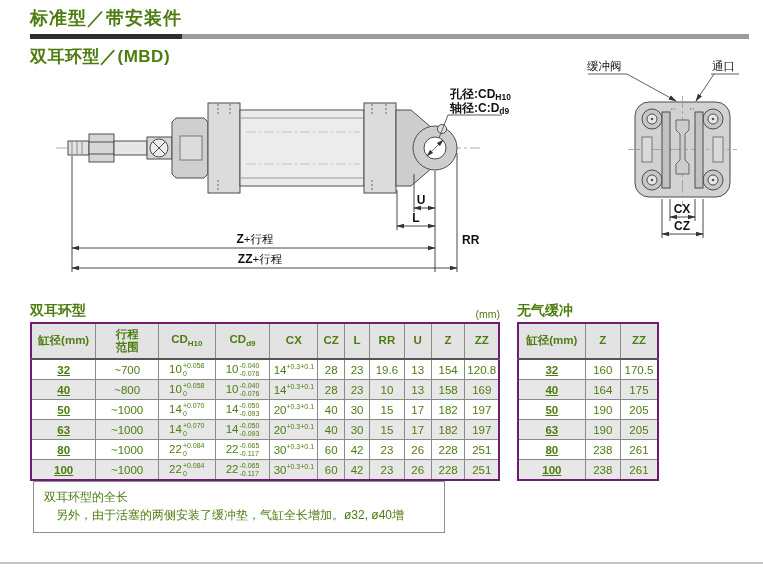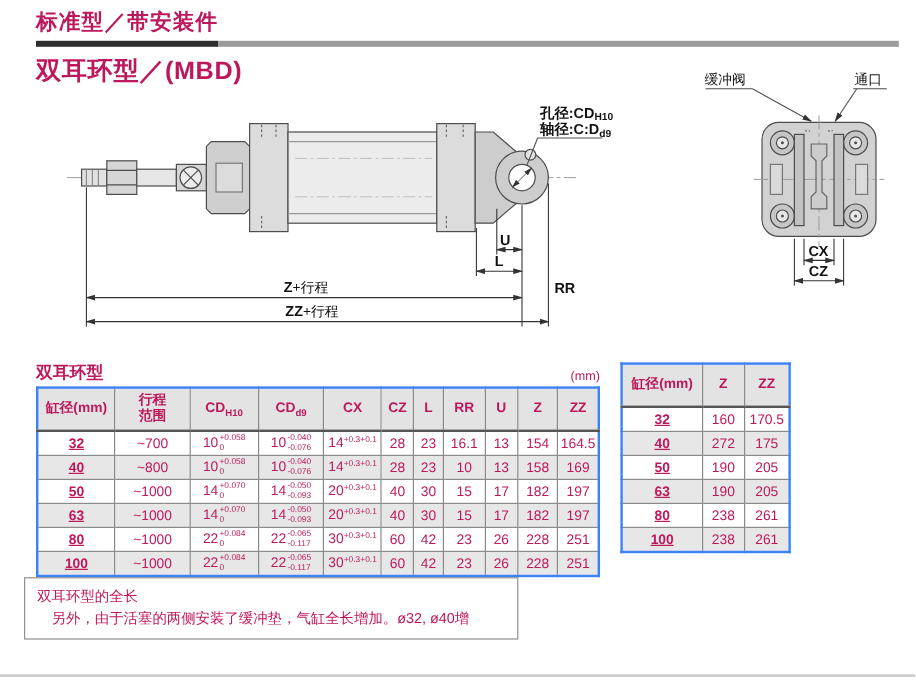--- a/index.html
+++ b/index.html
@@ -1,44 +1,44 @@
 <!DOCTYPE html>
 <html><head>
 <meta charset="utf-8">
 <style>
   html,body{margin:0;padding:0;background:#fff;}
   #page{position:relative;width:763px;height:582px;background:#fff;overflow:hidden;
-        font-family:"Liberation Sans","DejaVu Sans",sans-serif;color:#be185d;}
+        font-family:"Liberation Sans","DejaVu Sans",sans-serif;color:#4d7c0f;}
   
   .page-title{position:absolute;left:30px;top:6px;font-size:18px;font-weight:bold;letter-spacing:1px;}
   .title-bar{position:absolute;left:30px;top:34px;width:719px;height:5px;display:flex;}
   .title-bar .dark{width:152px;height:100%;background:#2e2e2e;}
   .title-bar .gray{flex:1;height:100%;background:#9c9c9c;}
-  .subtitle{position:absolute;left:30px;top:45px;font-size:21px;font-weight:bold;letter-spacing:.5px;}
+  .subtitle{position:absolute;left:30px;top:45px;font-size:17px;font-weight:bold;letter-spacing:.5px;}
   
   svg.drawing{position:absolute;left:30px;top:58px;}
   svg text{font-family:"Liberation Sans","DejaVu Sans",sans-serif;}
   .dimtxt{font-size:12px;font-weight:bold;fill:#111;}
   .cntxt{font-size:11.5px;fill:#111;}
   
   .tbl-block{position:absolute;}
   .tbl-title{display:flex;justify-content:space-between;align-items:flex-end;font-size:14px;font-weight:bold;margin-bottom:2px;}
   .tbl-title .unit{font-size:10.5px;font-weight:normal;}
   table{border-collapse:collapse;table-layout:fixed;background:#fff;}
   th,td{border:1px solid #8a8a8a;text-align:center;padding:0;overflow:hidden;white-space:nowrap;}
-  table{border:2px solid #3b82f6;}
+  table{border:2px solid #701a75;}
   thead th{background:#e3e3e3;font-size:11.5px;font-weight:bold;height:34px;line-height:1.15;border-bottom:2px solid #555;}
   thead th sub{font-size:8px;}
   tbody td{font-size:11.5px;height:19px;}
   tbody tr.stripe td{background:#e7e7e7;}
   td.bore{font-weight:bold;text-decoration:underline;}
   .stk{display:inline-flex;flex-direction:column;font-size:7px;line-height:1.1;text-align:left;vertical-align:middle;margin-left:1px;}
   sup.solo{font-size:7px;}
   
-  .note-box{position:absolute;left:20px;top:481px;width:390px;border:1px solid #909090;
+  .note-box{position:absolute;left:33px;top:481px;width:390px;border:1px solid #909090;
             padding:6px 10px 8px 10px;font-size:12px;line-height:1.5;}
   .footer-divider{position:absolute;left:0;top:562px;width:763px;height:2px;background:#c6c6c6;}
 </style>
 </head>
 <body>
 
 <div id="page">
 
   <div class="page-title">标准型／带安装件</div>
   <div class="title-bar">
@@ -217,24 +217,24 @@
                 <span>+0.058</span>
                 <span>0</span>
               </span></td>
             <td class=""><span class="tb">10</span><span class="stk">
                 <span>-0.040</span>
                 <span>-0.076</span>
               </span></td>
             <td class=""><span class="tb">14</span><sup class="solo">+0.3+0.1</sup></td>
             <td class="">28</td>
             <td class="">23</td>
-            <td class="">16.1</td>
+            <td class="">19.6</td>
             <td class="">13</td>
             <td class="">154</td>
-            <td class="">164.5</td>
+            <td class="">120.8</td>
           </tr>
           <tr class="stripe">
             <td class="bore">40</td>
             <td class="">~800</td>
             <td class=""><span class="tb">10</span><span class="stk">
                 <span>+0.058</span>
                 <span>0</span>
               </span></td>
             <td class=""><span class="tb">10</span><span class="stk">
                 <span>-0.040</span>
@@ -322,20 +322,23 @@
             <td class="">23</td>
             <td class="">26</td>
             <td class="">228</td>
             <td class="">251</td>
           </tr>
         </tbody>
     </table>
   </div>
 
   <div class="tbl-block" style="left:517px;top:302px;width:142px;">
+    <div class="tbl-title">
+      <span>无气缓冲</span>
+    </div>
     <table>
       <colgroup>
           <col style="width:68px">
           <col style="width:36px">
           <col style="width:38px">
         </colgroup>
       <thead>
           <tr>
             <th>缸径(mm)</th>
             <th>Z</th>
@@ -343,21 +346,21 @@
           </tr>
         </thead>
       <tbody>
           <tr class="">
             <td class="bore">32</td>
             <td class="">160</td>
             <td class="">170.5</td>
           </tr>
           <tr class="stripe">
             <td class="bore">40</td>
-            <td class="">272</td>
+            <td class="">164</td>
             <td class="">175</td>
           </tr>
           <tr class="">
             <td class="bore">50</td>
             <td class="">190</td>
             <td class="">205</td>
           </tr>
           <tr class="stripe">
             <td class="bore">63</td>
             <td class="">190</td>

